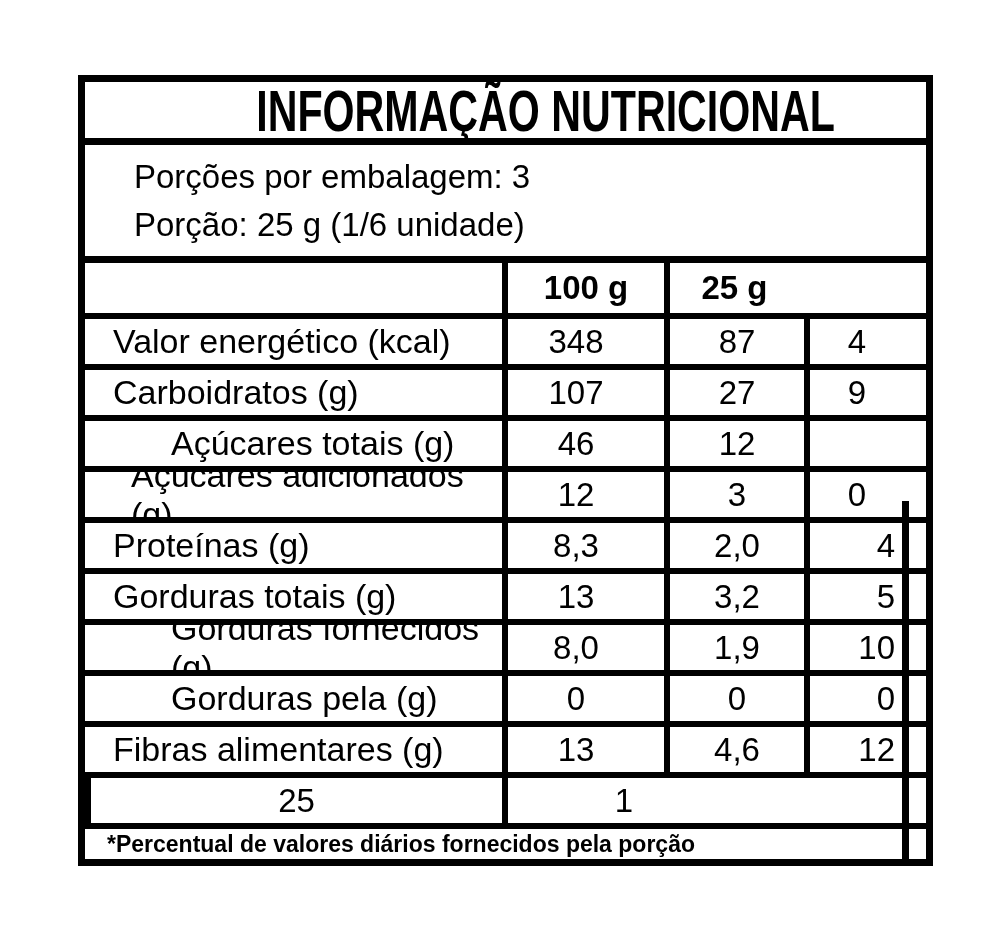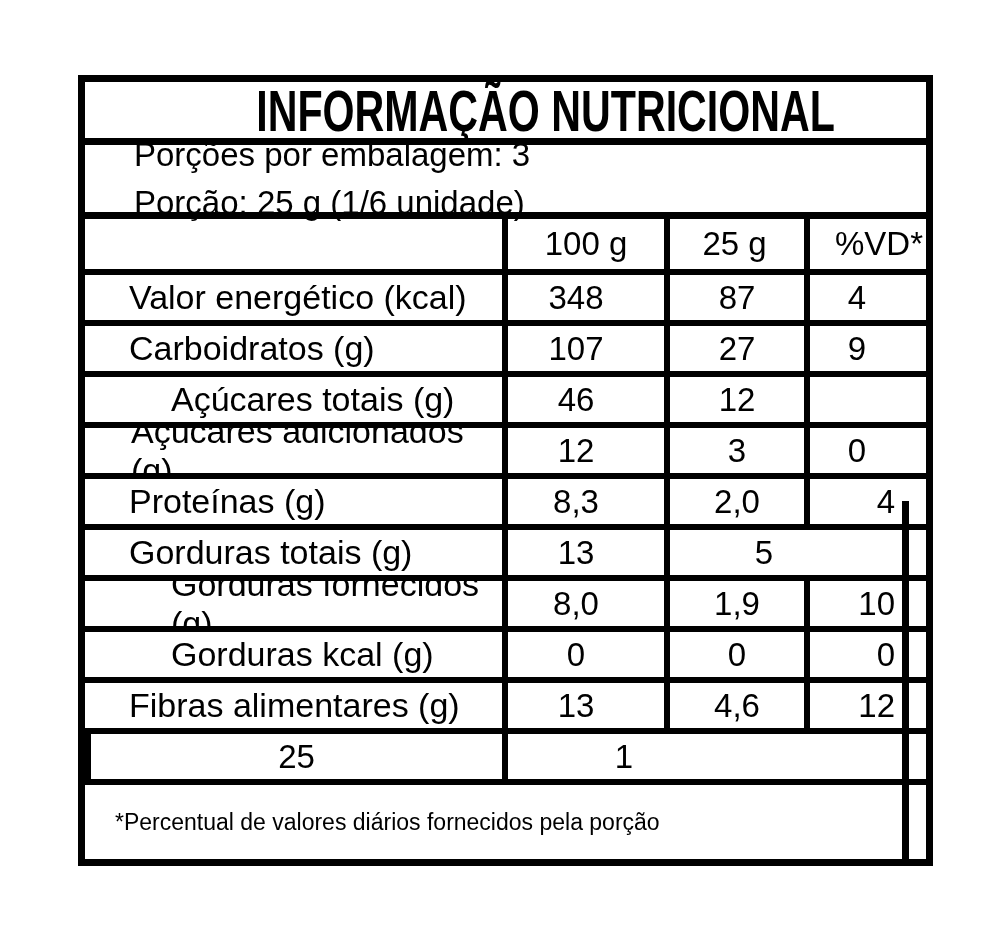--- a/index.html
+++ b/index.html
@@ -39,68 +39,69 @@
     font-size: 58px;
     font-weight: 700;
     white-space: nowrap;
     transform: scaleX(0.71);
     margin-left: 80px;
     letter-spacing: 0;
   }
 
   
   .serving-row {
-    height: 74px;
+    height: 118px;
     border-bottom: 7px solid #000;
     padding-left: 49px;
     display: flex;
     flex-direction: column;
     justify-content: center;
     font-size: 33px;
     line-height: 48px;
   }
 
   
   .row {
     display: grid;
     grid-template-columns: 417px 162px 140px 122px;
     border-bottom: 6px solid #000;
     height: 51px;
   }
-  .row.hdr { height: 56px; font-weight: 400; }
+  .row.hdr { height: 56px; font-weight: 700; }
 
   .cell {
     display: flex;
     align-items: center;
     font-size: 33px;
     overflow: hidden;
   }
   .cv2, .cv3, .cv4 { border-left: 6px solid #000; }
 
   .name-cell { font-size: 34px; }
-  .ind0 { padding-left: 44px; }
+  .ind0 { padding-left: 28px; }
   .ind1 { padding-left: 38px; margin-left: 48px; }
   .ind2 { padding-left: 46px; }
 
   .cv2 { justify-content: center; padding-right: 20px; }
   .cv3 { justify-content: center; padding-right: 0; }
   .cv4.vd-c { justify-content: center; padding-right: 22px; }
   .cv4.vd-r { justify-content: flex-end; padding-right: 31px; }
 
   .hdr .cv2 { padding-right: 0; }
   .hdr .cv3 { padding-right: 5px; }
   .hdr .cv4 { justify-content: flex-end; padding-right: 3px; }
 
   
   .footer-row {
     flex: 1;
     display: flex;
     align-items: center;
-    padding-left: 30px;
+    padding-left: 22px;
     font-size: 23px;
+    font-weight: bold;
   }
 
   
   .sliver {
     position: absolute;
     top: 419px;
     bottom: 0;
     right: 17px;
     width: 7px;
     background: #000;
@@ -117,21 +118,20 @@
 
   <div class="serving-row">
     <div>Porções por embalagem: 3</div>
     <div>Porção: 25 g (1/6 unidade)</div>
   </div>
 
   <div class="row hdr">
     <div class="cell name-cell"></div>
     <div class="cell cv2">100 g</div>
     <div class="cell cv3">25 g</div>
-    <div class="cell cv4">%VD*</div>
   </div>
 
   <div class="row">
     <div class="cell name-cell ind0">Valor energético (kcal)</div>
     <div class="cell cv2">348</div>
     <div class="cell cv3">87</div>
     <div class="cell cv4 vd-c">4</div>
   </div>
 
   <div class="row">
@@ -158,32 +158,33 @@
   <div class="row">
     <div class="cell name-cell ind0">Proteínas (g)</div>
     <div class="cell cv2">8,3</div>
     <div class="cell cv3">2,0</div>
     <div class="cell cv4 vd-r">4</div>
   </div>
 
   <div class="row">
     <div class="cell name-cell ind0">Gorduras totais (g)</div>
     <div class="cell cv2">13</div>
+    <div class="cell cv3">3,2</div>
     <div class="cell cv4 vd-r">5</div>
   </div>
 
   <div class="row">
     <div class="cell name-cell ind1">Gorduras fornecidos (g)</div>
     <div class="cell cv2">8,0</div>
     <div class="cell cv3">1,9</div>
     <div class="cell cv4 vd-r">10</div>
   </div>
 
   <div class="row">
-    <div class="cell name-cell ind1">Gorduras kcal (g)</div>
+    <div class="cell name-cell ind1">Gorduras pela (g)</div>
     <div class="cell cv2">0</div>
     <div class="cell cv3">0</div>
     <div class="cell cv4 vd-r">0</div>
   </div>
 
   <div class="row">
     <div class="cell name-cell ind0">Fibras alimentares (g)</div>
     <div class="cell cv2">13</div>
     <div class="cell cv3">4,6</div>
     <div class="cell cv4 vd-r">12</div>

